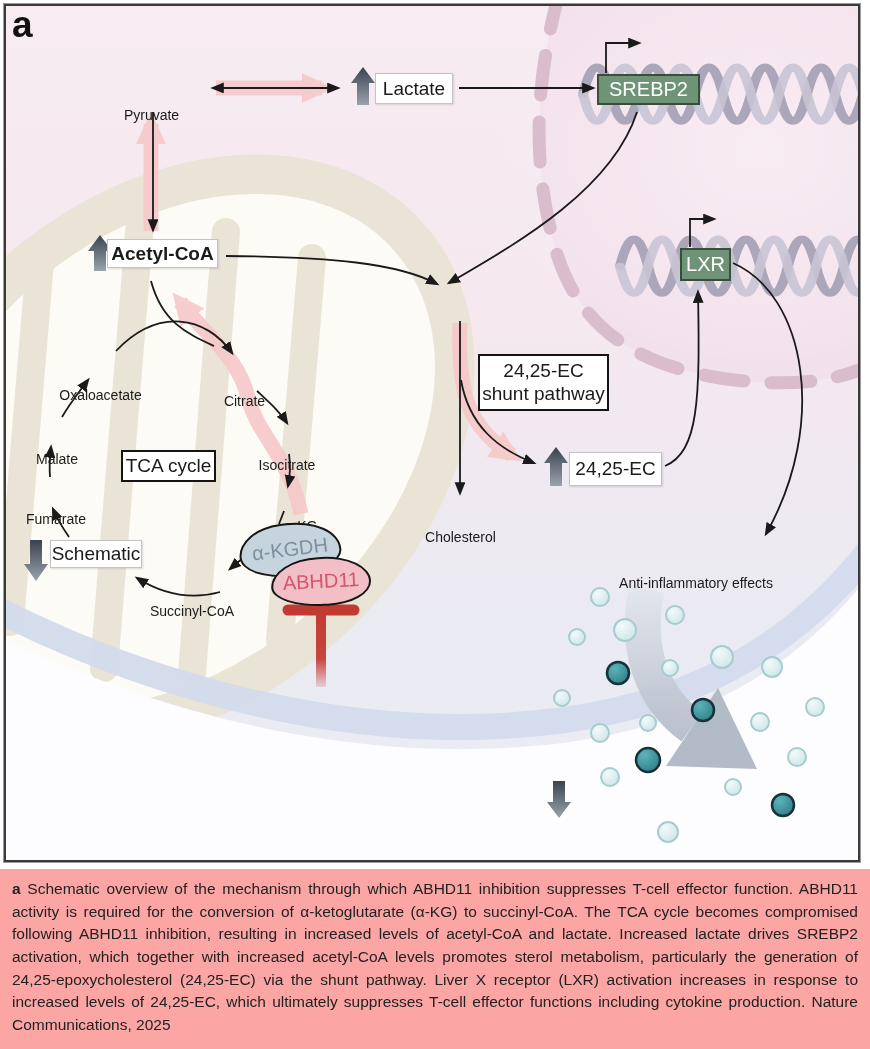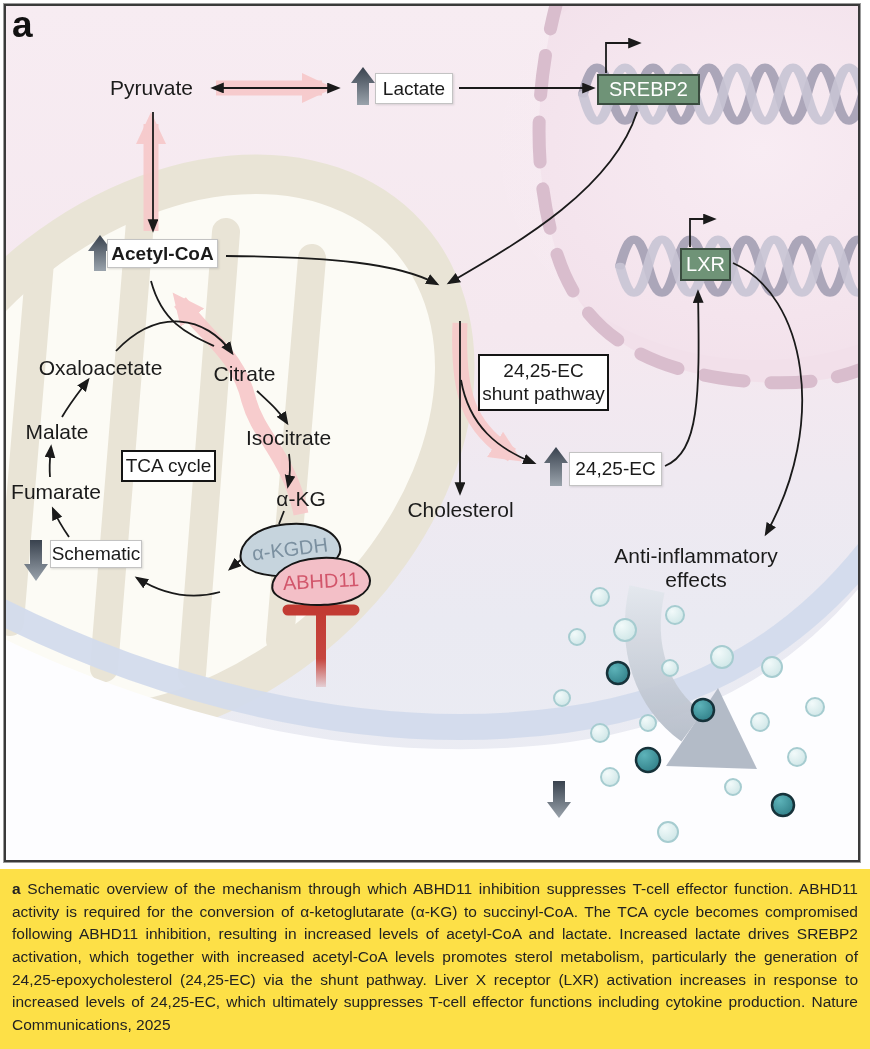--- a/index.html
+++ b/index.html
@@ -3,36 +3,36 @@
 <meta charset="utf-8">
 <style>
   html,body { margin:0; padding:0; background:#fff; }
   #stage { position:relative; width:870px; height:1049px; background:#fff;
            font-family:"Liberation Sans", sans-serif; overflow:hidden; }
   .figure { position:absolute; left:4px; top:4px; width:852px; height:854px;
             border:2px solid #3a3a3a; box-shadow:0 0 0 1px #9b9b9b; overflow:hidden;
             background:linear-gradient(180deg,#f7ecf2 0%,#f5e8ef 38%,#efe9f1 55%,#eaeaf2 72%,#ebedf4 100%); }
   .canvas { position:absolute; left:-6px; top:-6px; }
   .labels { position:absolute; left:-6px; top:-6px; width:870px; height:865px; }
-  .lab  { position:absolute; text-align:center; font-size:21px; color:#1b1b1b; line-height:1.12; }
+  .lab  { position:absolute; text-align:center; font-size:14px; color:#1b1b1b; line-height:1.12;margin-top:32px; }
   .wbox { position:absolute; background:#fff; border:1px solid #c3c3c3; display:flex;
           align-items:center; justify-content:center; font-size:19px; color:#1b1b1b;
           box-sizing:border-box; box-shadow:1px 1px 2px rgba(120,120,120,.25); }
   .bbox { position:absolute; background:#fff; border:2px solid #141414; display:flex;
           flex-direction:column; align-items:center; justify-content:center;
           font-size:19px; color:#1b1b1b; box-sizing:border-box; line-height:1.18; }
   .gbox { position:absolute; background:#6f9377; border:2px solid #394c3e; display:flex;
           align-items:center; justify-content:center; font-size:20px; color:#fff;
           box-sizing:border-box; }
   .blob { position:absolute; border:2.5px solid #161616; display:flex; align-items:center;
           justify-content:center; font-size:20px; box-sizing:border-box; }
   .blob.kgdh  { background:#c6d4dd; color:#7b90a0; border-radius:46% 54% 50% 50%/58% 62% 42% 48%; transform:rotate(-7deg); }
   .blob.abhd  { background:#f3bfc7; color:#d2566b; border-radius:50% 50% 46% 54%/60% 56% 48% 44%; transform:rotate(-3deg); }
   .panel-a { position:absolute; left:12px; top:4px; font-size:37px; font-weight:bold; color:#111; }
-  .caption { position:absolute; left:0; top:869px; width:870px; height:180px; background:#fde047;
+  .caption { position:absolute; left:0; top:869px; width:870px; height:180px; background:#fca5a5;
              box-sizing:border-box; padding:9px 12px 0 12px; font-size:15.5px; line-height:1.46;
              color:#222; text-align:justify; }
 </style>
 </head>
 <body>
 <div id="stage">
 
 <div class="figure">
 
   <svg class="canvas" width="870" height="865" viewBox="0 0 870 865">
@@ -188,20 +188,21 @@
     <div class="gbox" style="left:680px;top:248px;width:51px;height:33px;">LXR</div>
 
     <div class="wbox" style="left:107px;top:239px;width:111px;height:29px;font-weight:bold;">Acetyl-CoA</div>
     <div class="lab" style="left:38px;top:356px;width:125px;">Oxaloacetate</div>
     <div class="lab" style="left:207px;top:362px;width:75px;">Citrate</div>
     <div class="lab" style="left:246px;top:426px;width:82px;">Isocitrate</div>
     <div class="lab" style="left:272px;top:487px;width:58px;">α-KG</div>
     <div class="lab" style="left:20px;top:420px;width:74px;">Malate</div>
     <div class="lab" style="left:10px;top:480px;width:92px;">Fumarate</div>
     <div class="wbox" style="left:50px;top:540px;width:92px;height:28px;">Schematic</div>
+    <div class="lab" style="left:148px;top:572px;width:88px;">Succinyl-CoA</div>
     <div class="bbox" style="left:121px;top:450px;width:95px;height:32px;">TCA cycle</div>
 
     <div class="blob kgdh" style="left:239px;top:523px;width:102px;height:53px;">α-KGDH</div>
     <div class="blob abhd" style="left:271px;top:557px;width:100px;height:49px;">ABHD11</div>
 
     <div class="bbox" style="left:478px;top:354px;width:131px;height:57px;">
       <div>24,25-EC</div>
       <div>shunt pathway</div>
     </div>
     <div class="wbox" style="left:569px;top:452px;width:93px;height:34px;">24,25-EC</div>

